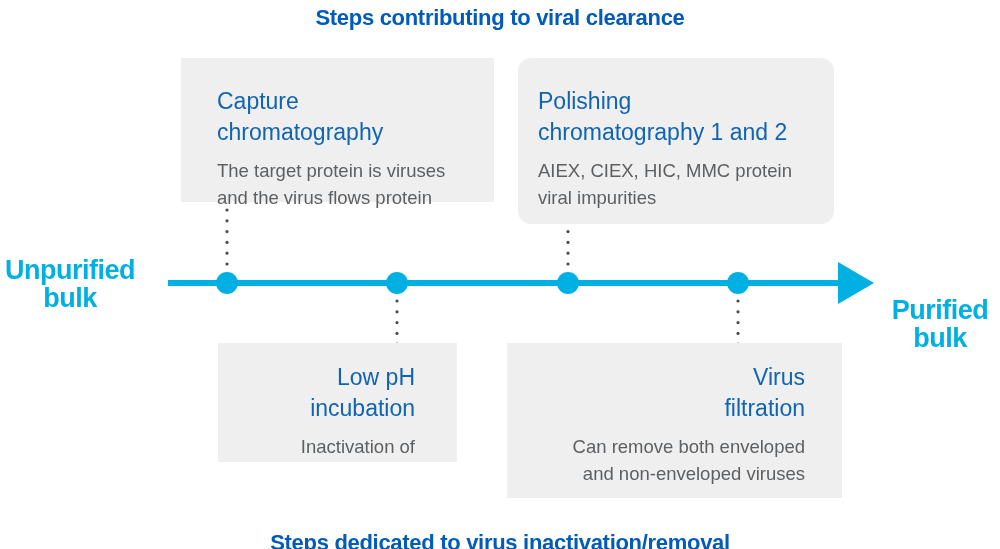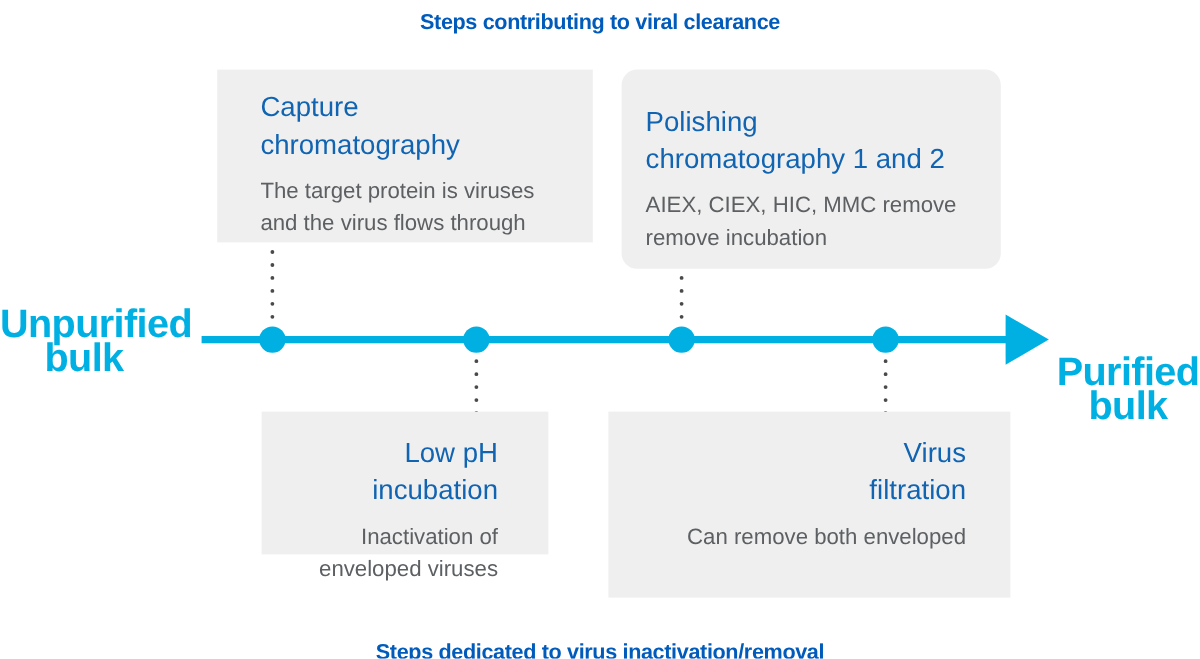--- a/index.html
+++ b/index.html
@@ -9,45 +9,45 @@
     --body-gray:#5d6063;
     --box-bg:#efefef;
     --connector-gray:#4a4a4a;
   }
   *{margin:0;padding:0;box-sizing:border-box;}
   body{background:#fff;font-family:"Liberation Sans",sans-serif;}
   .canvas{position:relative;width:1000px;height:549px;background:#ffffff;overflow:hidden;}
 
   .title{
     position:absolute;left:0;width:1000px;text-align:center;
-    color:var(--title-blue);font-weight:700;font-size:18px;line-height:30px;
+    color:var(--title-blue);font-weight:700;font-size:22px;line-height:30px;
     letter-spacing:-0.3px;
   }
   .title.top{top:3px;}
   .title.bottom{top:528px;}
 
   .step-box{
     position:absolute;background:var(--box-bg);
   }
   .step-box .heading{
     color:var(--heading-blue);font-size:23px;line-height:31px;font-weight:400;
   }
   .step-box .body{
     color:var(--body-gray);font-size:18.5px;line-height:27px;margin-top:9px;
   }
   .step-box span{display:block;white-space:nowrap;}
 
-  .box-capture  {left:181px;top:58px;width:313px;height:144px;padding:16px 10px 0 36px;text-align:left;}
+  .box-capture  {left:181px;top:58px;width:313px;height:144px;padding:28px 10px 0 36px;text-align:left;}
   .box-polishing{left:518px;top:58px;width:316px;height:166px;padding:28px 10px 0 20px;text-align:left;border-radius:13px;}
   .box-lowph    {left:218px;top:343px;width:239px;height:119px;padding:19px 42px 0 10px;text-align:right;}
   .box-virusfil {left:507px;top:343px;width:335px;height:155px;padding:19px 37px 0 10px;text-align:right;}
 
   .bulk-label{
     position:absolute;text-align:center;color:var(--cyan);
-    font-weight:700;font-size:33px;line-height:28px;letter-spacing:-0.5px;
+    font-weight:700;font-size:27px;line-height:28px;letter-spacing:-0.5px;
   }
   .bulk-label.left {left:0px;  top:256px;width:140px;}
   .bulk-label.right{left:880px;top:256px;width:120px;margin-top:40px;}
   .bulk-label span{display:block;}
 
   svg.overlay{position:absolute;left:0;top:0;}
   .tl-line{stroke:var(--cyan);stroke-width:6;}
   .tl-arrow{fill:var(--cyan);}
   .tl-dot{fill:var(--cyan);}
   .connector{stroke:var(--connector-gray);stroke-width:3.2;stroke-linecap:round;stroke-dasharray:0 10.8;}
@@ -75,53 +75,53 @@
     <circle class="tl-dot" cx="738" cy="283" r="11"></circle>
   </svg>
 
   <div class="step-box box-capture">
     <div class="heading">
       <span>Capture</span>
       <span>chromatography</span>
     </div>
     <div class="body">
       <span>The target protein is viruses</span>
-      <span>and the virus flows through</span>
+      <span>and the virus flows protein</span>
     </div>
   </div>
 
   <div class="step-box box-polishing">
     <div class="heading">
       <span>Polishing</span>
       <span>chromatography 1 and 2</span>
     </div>
     <div class="body">
-      <span>AIEX, CIEX, HIC, MMC remove</span>
-      <span>remove incubation</span>
+      <span>AIEX, CIEX, HIC, MMC protein</span>
+      <span>viral impurities</span>
     </div>
   </div>
 
   <div class="step-box box-lowph">
     <div class="heading">
       <span>Low pH</span>
       <span>incubation</span>
     </div>
     <div class="body">
       <span>Inactivation of</span>
-      <span>enveloped viruses</span>
     </div>
   </div>
 
   <div class="step-box box-virusfil">
     <div class="heading">
       <span>Virus</span>
       <span>filtration</span>
     </div>
     <div class="body">
       <span>Can remove both enveloped</span>
+      <span>and non-enveloped viruses</span>
     </div>
   </div>
 
   <div class="bulk-label left">
     <span>Unpurified</span>
     <span>bulk</span>
   </div>
   <div class="bulk-label right">
     <span>Purified</span>
     <span>bulk</span>

